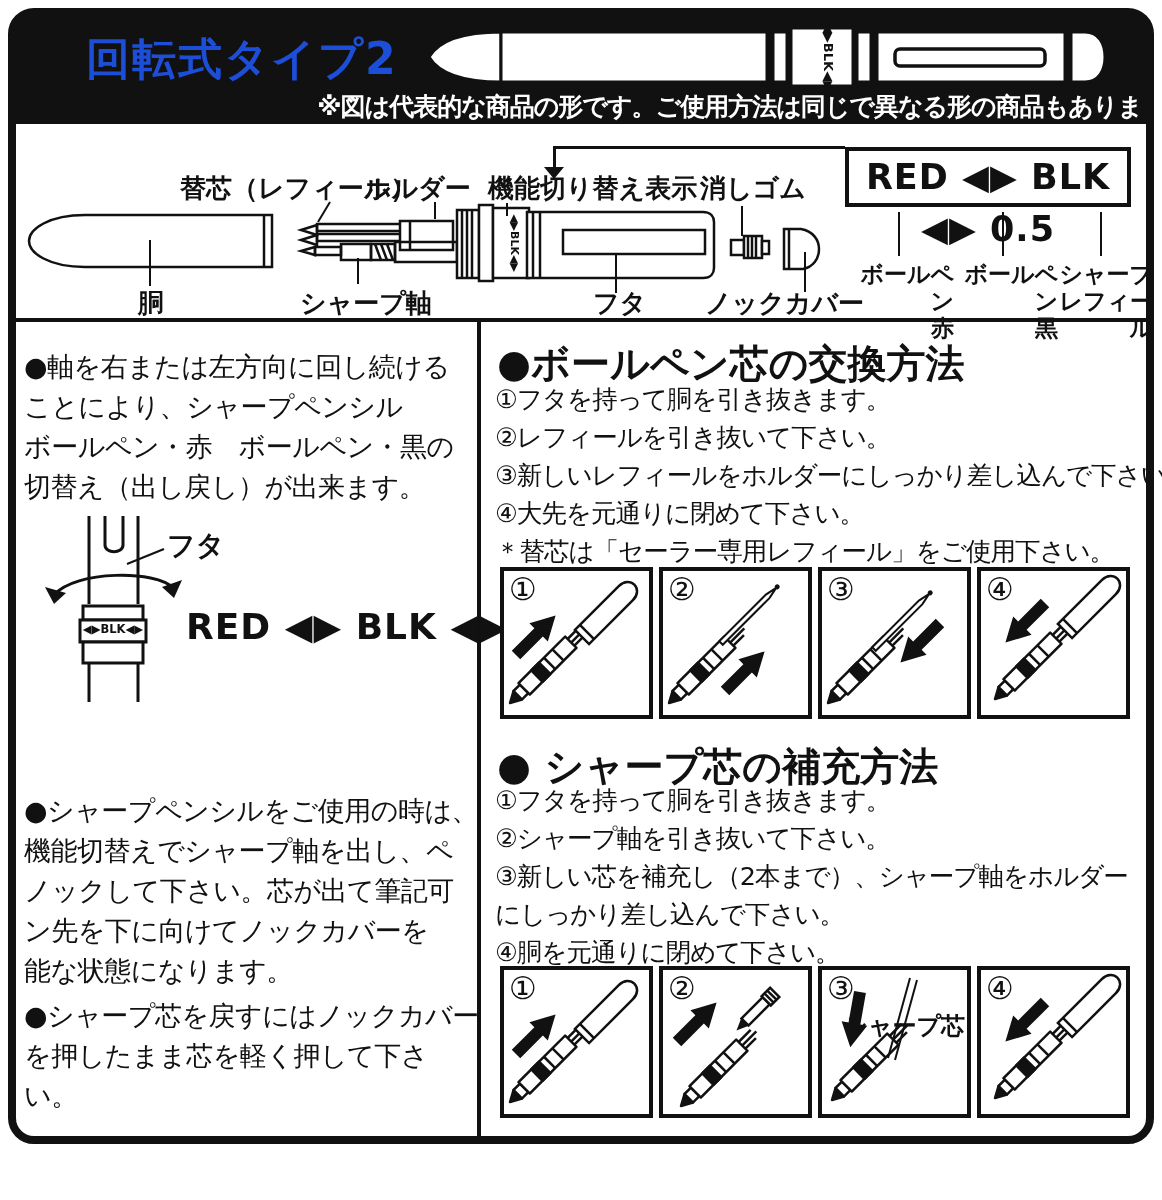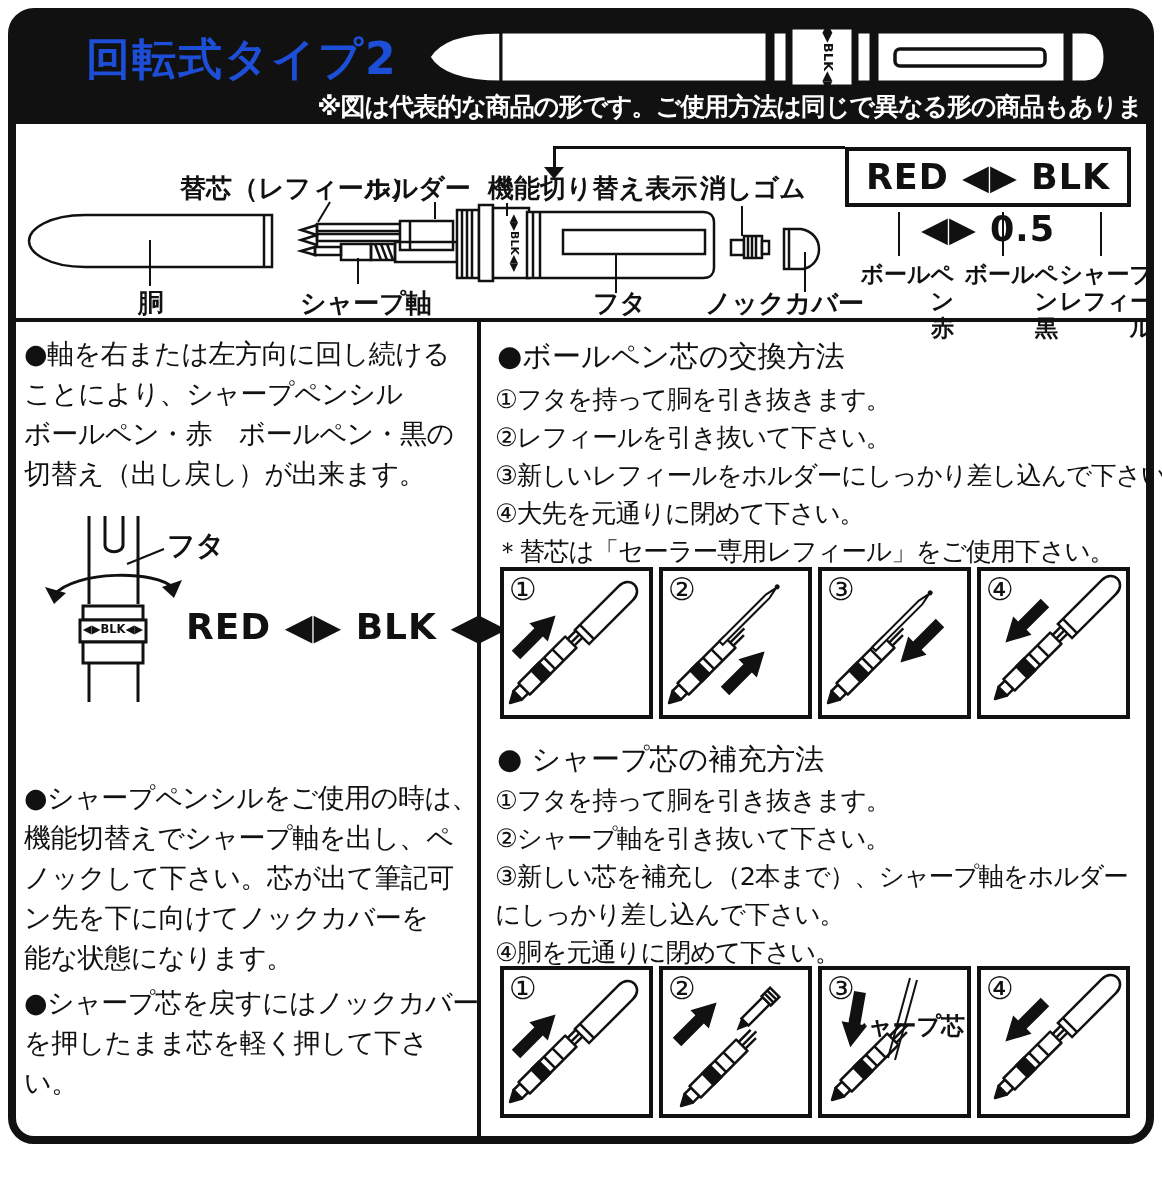--- a/index.html
+++ b/index.html
@@ -18,22 +18,22 @@
   .plabel{font-size:26px;font-weight:bold;white-space:nowrap;}
   .dial-box{left:845px;top:147px;width:278px;height:52px;border:4px solid #111;background:#fff;
             font-size:35px;font-weight:bold;text-align:center;line-height:52px;letter-spacing:1px;}
   .fn-label{width:110px;text-align:right;font-size:23px;font-weight:bold;line-height:27px;}
   
   .pl-h{left:553px;top:146px;width:292px;height:3px;background:#111;}
   .pl-v{left:553px;top:146px;width:3px;height:22px;background:#111;}
   .pl-head{left:544px;top:167px;width:0;height:0;border-left:10px solid transparent;
            border-right:10px solid transparent;border-top:12px solid #111;}
   
-  .para{font-size:27px;line-height:40px;letter-spacing:-0.5px;white-space:nowrap;}
-  .heading{font-size:29px;font-weight:normal;white-space:nowrap;}
+  .para{font-size:27px;line-height:40px;letter-spacing:-0.5px;white-space:nowrap;margin-top:13px;}
+  .heading{font-size:39px;font-weight:bold;white-space:nowrap;}
   .steps{font-size:25.5px;line-height:38px;letter-spacing:-1px;white-space:nowrap;}
   
   #cap-label{left:167px;top:527px;font-size:28px;font-weight:bold;}
   #band-text{left:80px;top:622px;width:66px;text-align:center;font-size:11.5px;font-weight:bold;letter-spacing:0;}
   #dial-text-left{left:186px;top:606px;font-size:36px;font-weight:bold;letter-spacing:1px;white-space:nowrap;}
   
   .panel{border:4px solid #111;background:#fff;width:145px;height:144px;}
   .panel .num{position:absolute;left:5px;top:0px;font-size:31px;line-height:36px;}
   .panel svg{position:absolute;left:0;top:0;}
   .lead-label{position:absolute;right:2px;top:40px;font-size:24px;font-weight:bold;}

